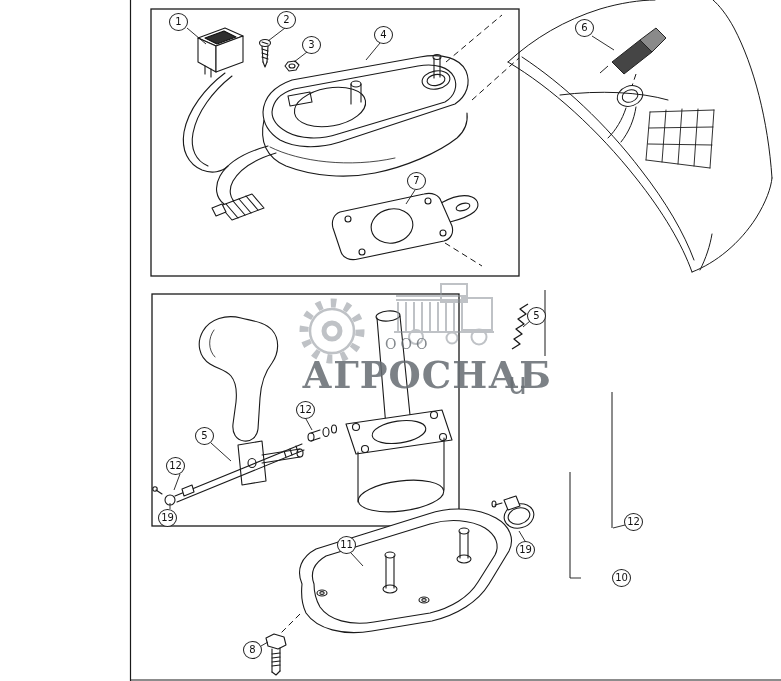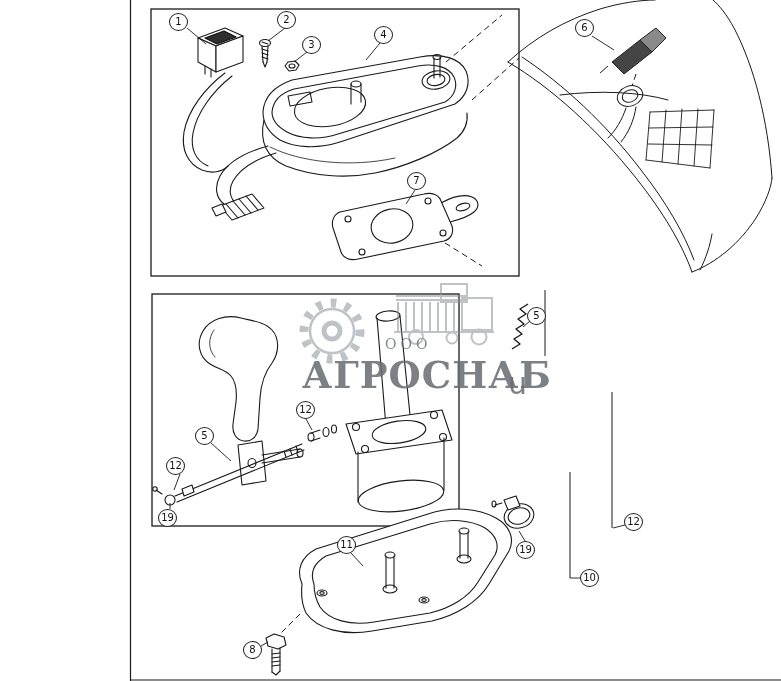--- a/index.html
+++ b/index.html
@@ -296,16 +296,16 @@
   <div class="callout" style="left:575px;top:19px">6</div>
   <div class="callout" style="left:407px;top:172px">7</div>
   <div class="callout" style="left:527px;top:307px">5</div>
   <div class="callout" style="left:296px;top:401px">12</div>
   <div class="callout" style="left:195px;top:427px">5</div>
   <div class="callout" style="left:166px;top:457px">12</div>
   <div class="callout" style="left:158px;top:509px">19</div>
   <div class="callout" style="left:337px;top:536px">11</div>
   <div class="callout" style="left:516px;top:541px">19</div>
   <div class="callout" style="left:624px;top:513px">12</div>
-  <div class="callout" style="left:580px;top:569px">10</div>
+  <div class="callout" style="left:612px;top:569px">10</div>
   <div class="callout" style="left:243px;top:641px">8</div>
 
 </div>
 
 </body></html>

